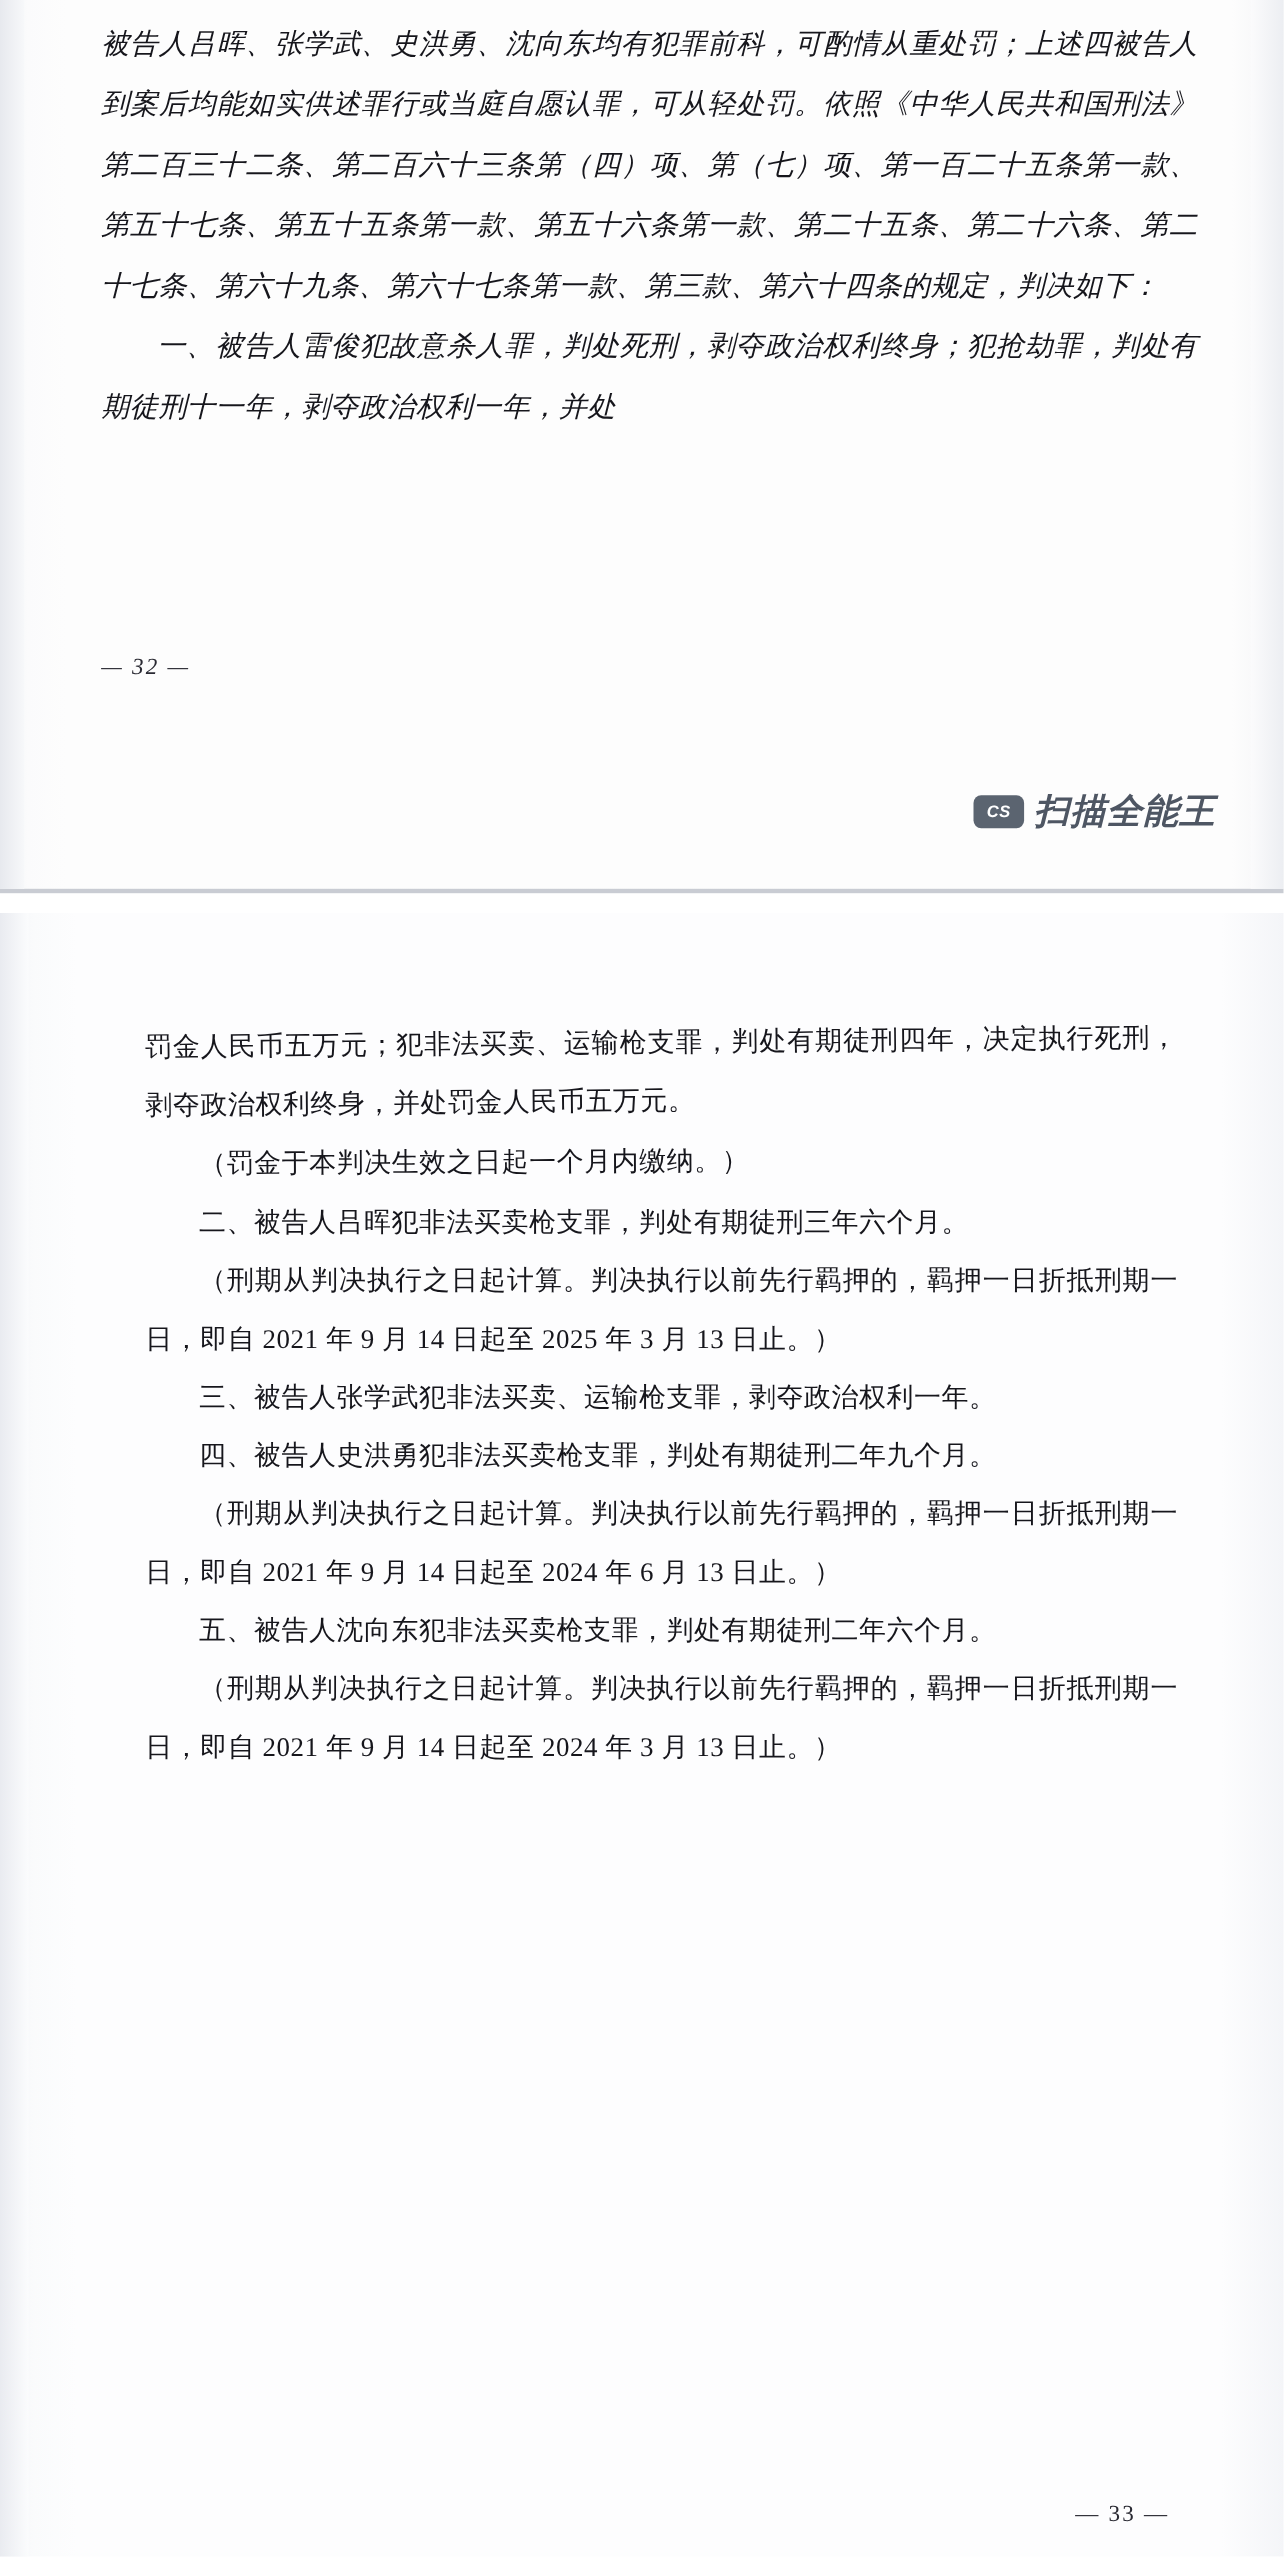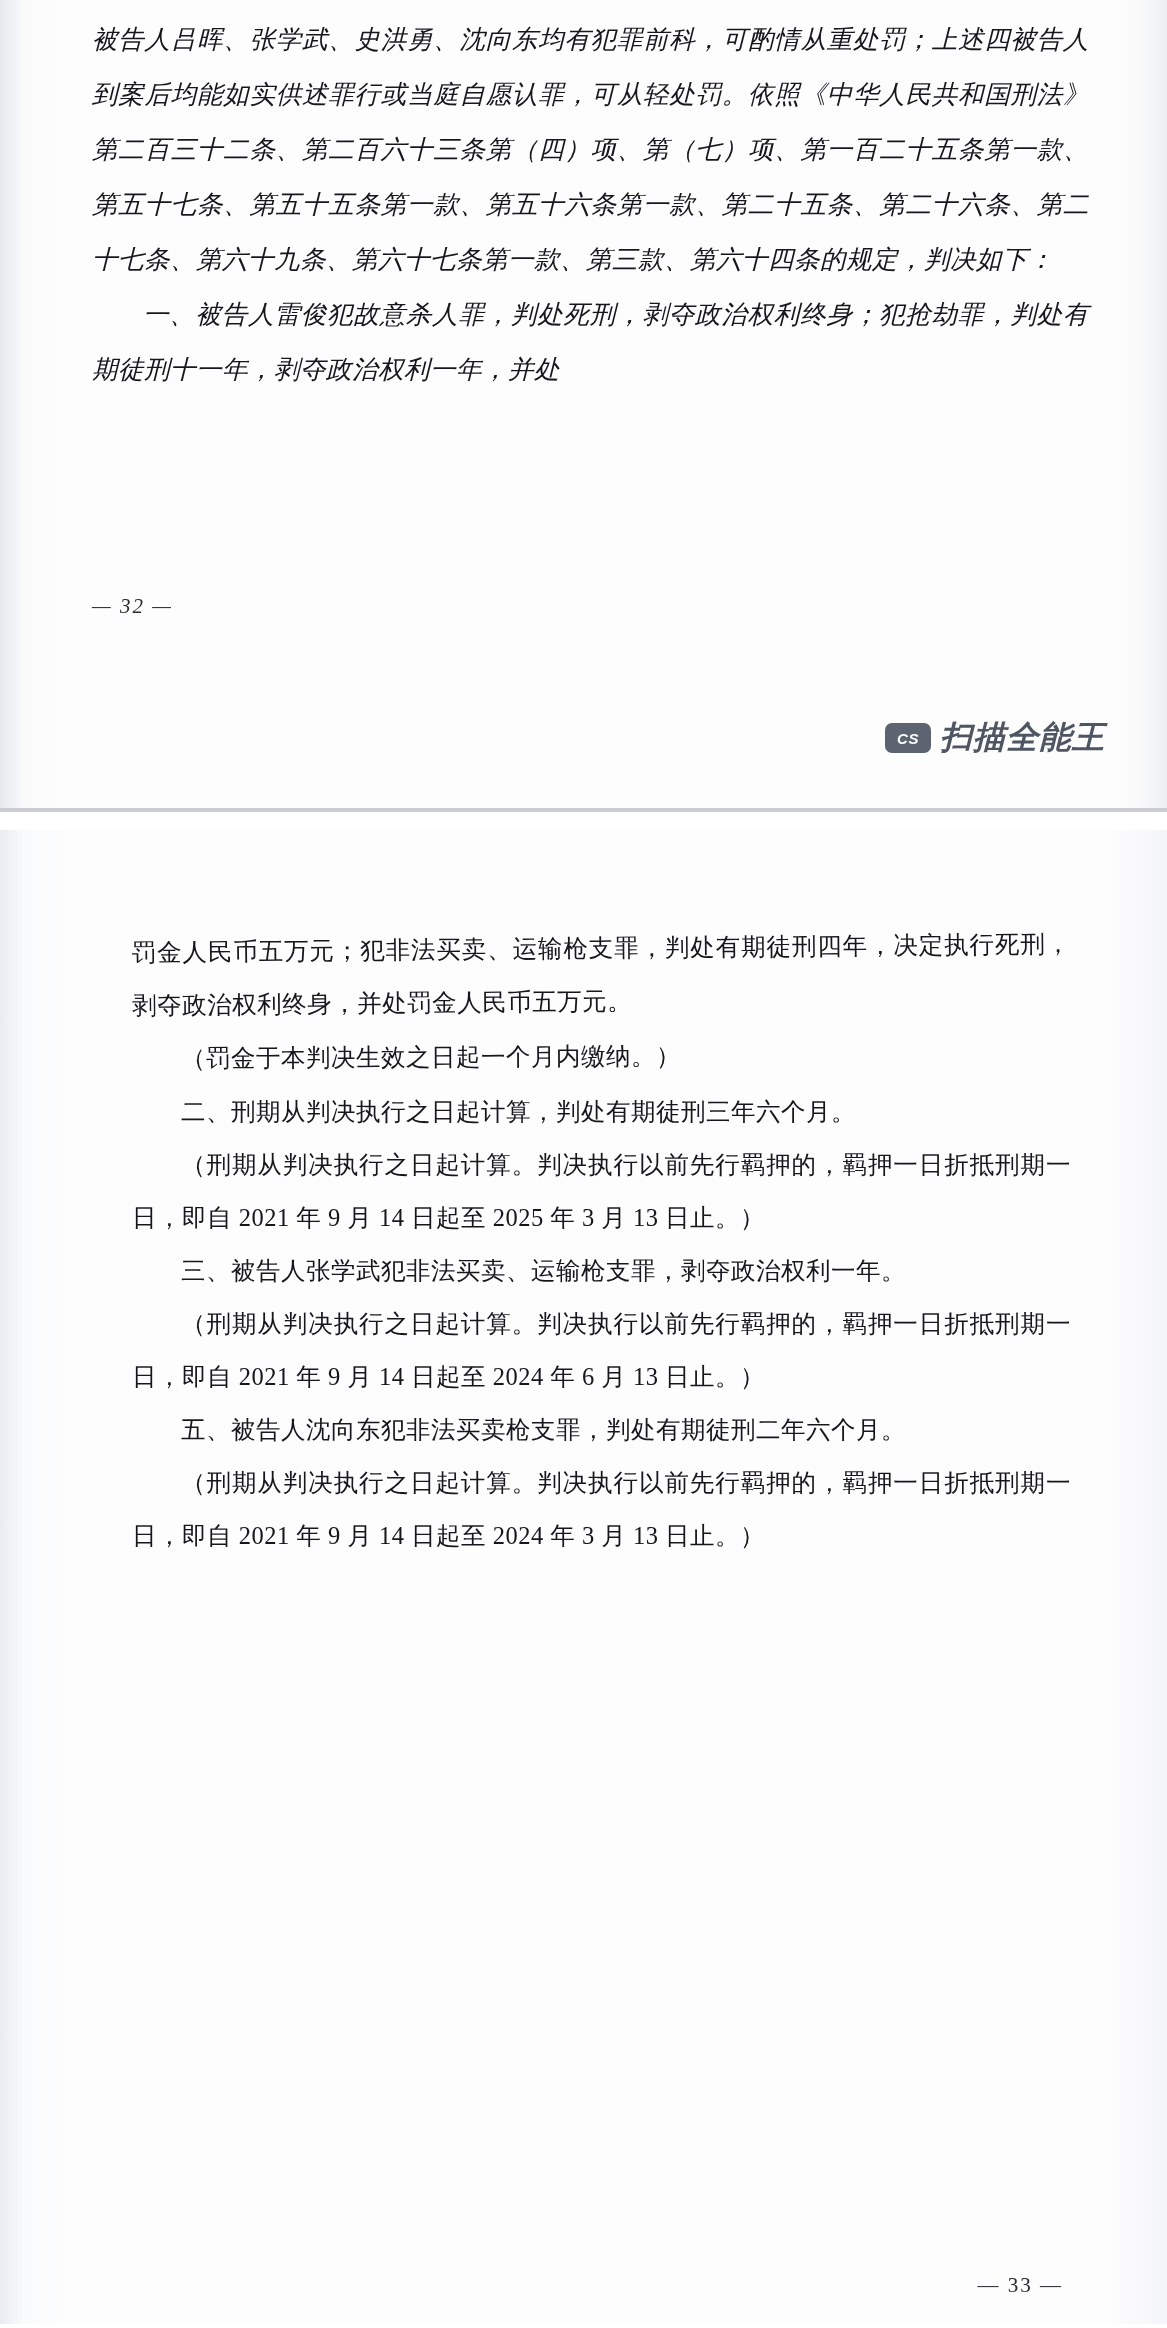--- a/index.html
+++ b/index.html
@@ -148,22 +148,23 @@
 </div>
 
 <div id="scan-gap"></div>
 
 <div class="page-scan" id="scan-bottom">
   <div class="edge-left"></div>
 
   <div class="body-text">
     <p class="tilt-1">罚金人民币五万元；犯非法买卖、运输枪支罪，判处有期徒刑四年，决定执行死刑，剥夺政治权利终身，并处罚金人民币五万元。</p>
     <p class="indent tilt-2">（罚金于本判决生效之日起一个月内缴纳。）</p>
-    <p class="indent">二、刑期从判决执行之日起计算，判处有期徒刑三年六个月。</p>
+    <p class="indent">二、被告人吕晖犯非法买卖枪支罪，判处有期徒刑三年六个月。</p>
     <p class="indent">（刑期从判决执行之日起计算。判决执行以前先行羁押的，羁押一日折抵刑期一日，即自 2021 年 9 月 14 日起至 2025 年 3 月 13 日止。）</p>
     <p class="indent">三、被告人张学武犯非法买卖、运输枪支罪，剥夺政治权利一年。</p>
+    <p class="indent">四、被告人史洪勇犯非法买卖枪支罪，判处有期徒刑二年九个月。</p>
     <p class="indent">（刑期从判决执行之日起计算。判决执行以前先行羁押的，羁押一日折抵刑期一日，即自 2021 年 9 月 14 日起至 2024 年 6 月 13 日止。）</p>
     <p class="indent">五、被告人沈向东犯非法买卖枪支罪，判处有期徒刑二年六个月。</p>
     <p class="indent">（刑期从判决执行之日起计算。判决执行以前先行羁押的，羁押一日折抵刑期一日，即自 2021 年 9 月 14 日起至 2024 年 3 月 13 日止。）</p>
   </div>
 
   <div class="page-number" id="bottom-page-num">— 33 —</div>
 </div>
 
 </body></html>

